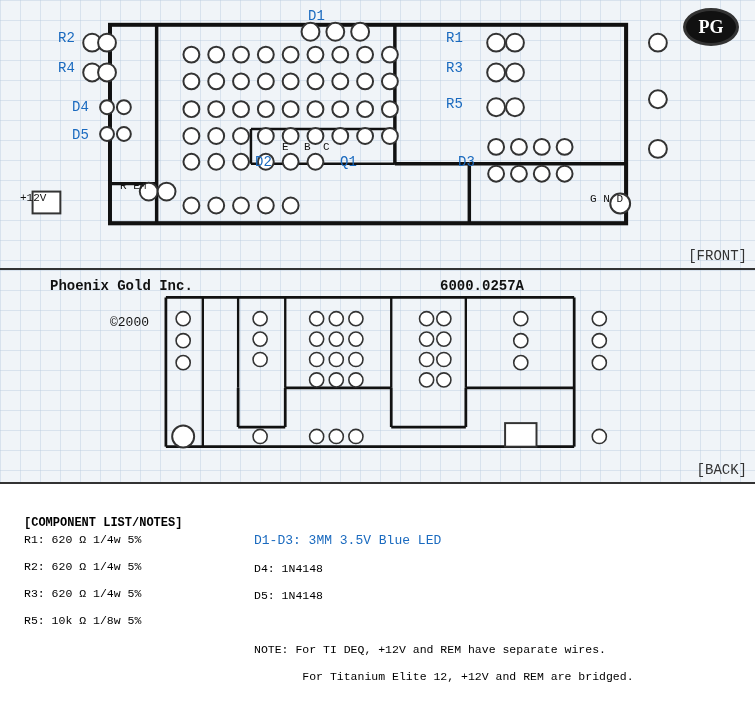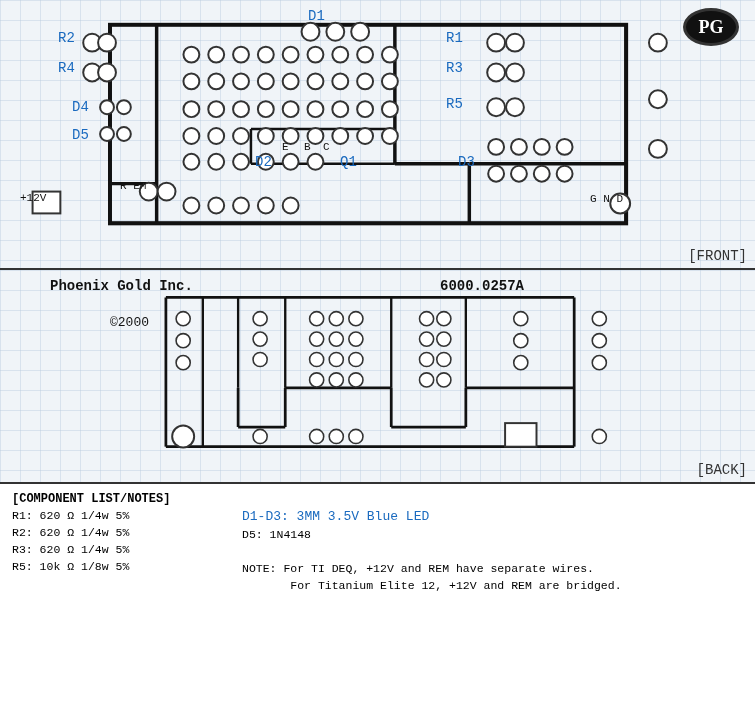--- a/index.html
+++ b/index.html
@@ -42,22 +42,23 @@
       background-size: 20px 20px;
       position: relative;
       border-bottom: 2px solid #333;
     }
 
     
     .notes-panel {
       width: 100%;
       flex: 1;
       background: #fff;
-      padding: 8px 12px;
+      padding: 8px 24px;
       font-size: 11.5px;
+      margin-top: 24px;
     }
 
     
     .label {
       position: absolute;
       font-size: 14px;
       color: #1a6abf;
       font-family: 'Courier New', Courier, monospace;
     }
     .label-black {
@@ -122,21 +123,21 @@
       margin-bottom: 3px;
     }
     .notes-row {
       display: flex;
       gap: 30px;
       margin-bottom: 1px;
     }
     .notes-col {
       display: flex;
       flex-direction: column;
-      gap: 4px;
+      gap: 14px;
       min-width: 200px;
     }
     .note-line {
       font-size: 11.5px;
       white-space: nowrap;
     }
     .note-line-blue {
       font-size: 13px;
       color: #1a6abf;
       white-space: nowrap;
@@ -380,20 +381,21 @@
     <div class="notes-title">[COMPONENT LIST/NOTES]</div>
     <div class="notes-row">
       <div class="notes-col">
         <span class="note-line">R1:  620 Ω 1/4w 5%</span>
         <span class="note-line">R2:  620 Ω 1/4w 5%</span>
         <span class="note-line">R3:  620 Ω 1/4w 5%</span>
         <span class="note-line">R5:  10k Ω 1/8w 5%</span>
       </div>
       <div class="notes-col" style="min-width:400px;">
         <span class="note-line-blue">D1-D3: 3MM 3.5V Blue LED</span>
+        <span class="note-line">D4:  1N4148</span>
         <span class="note-line">D5:  1N4148</span>
         <span class="note-line">&nbsp;</span>
         <span class="note-line">NOTE:  For TI DEQ, +12V and REM have separate wires.</span>
         <span class="note-line">&nbsp;&nbsp;&nbsp;&nbsp;&nbsp;&nbsp; For Titanium Elite 12, +12V and REM are bridged.</span>
       </div>
     </div>
   </div>
 
 </div>
 

